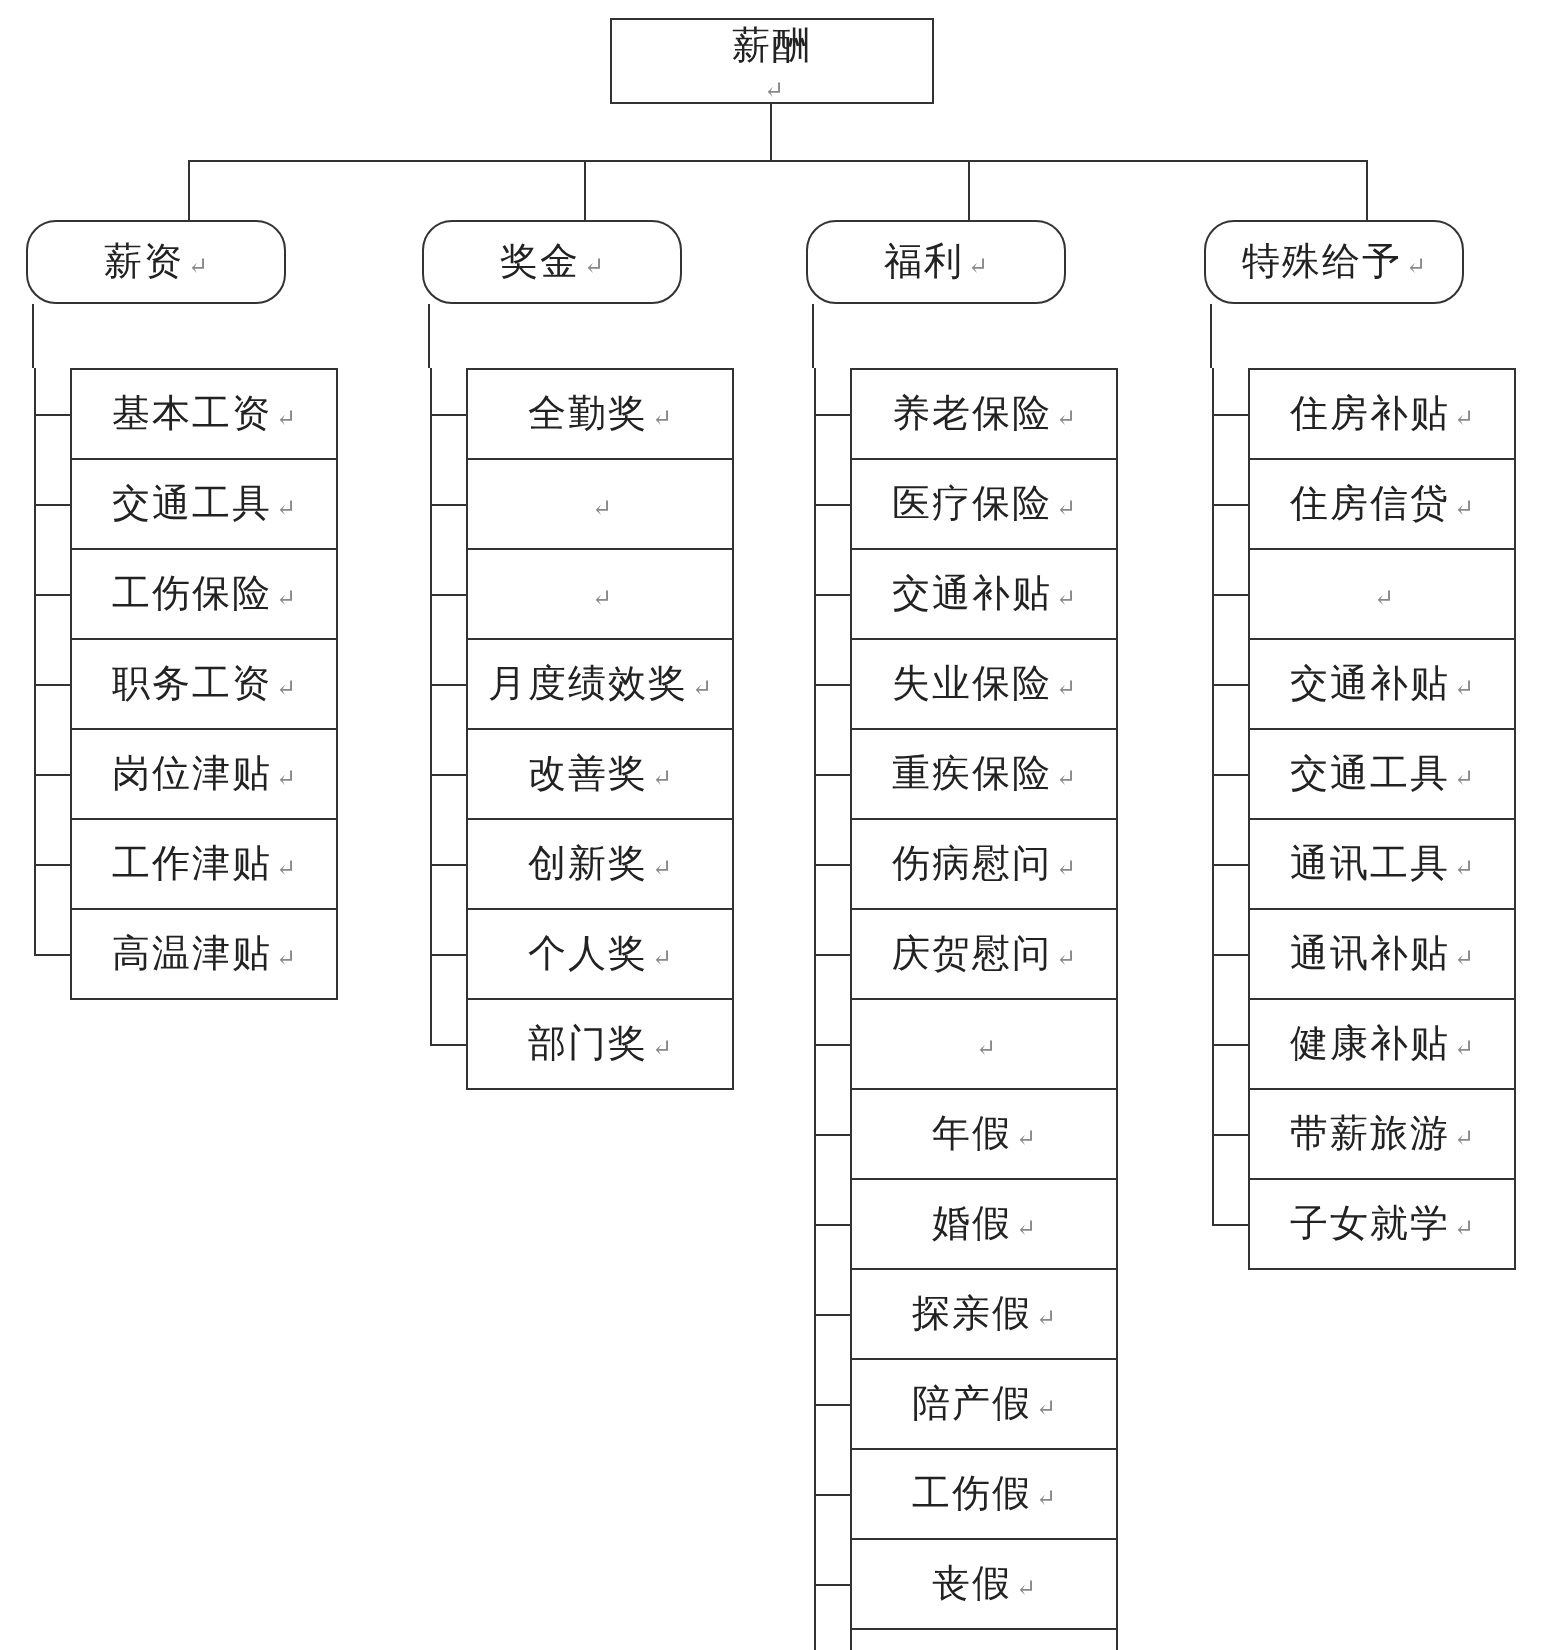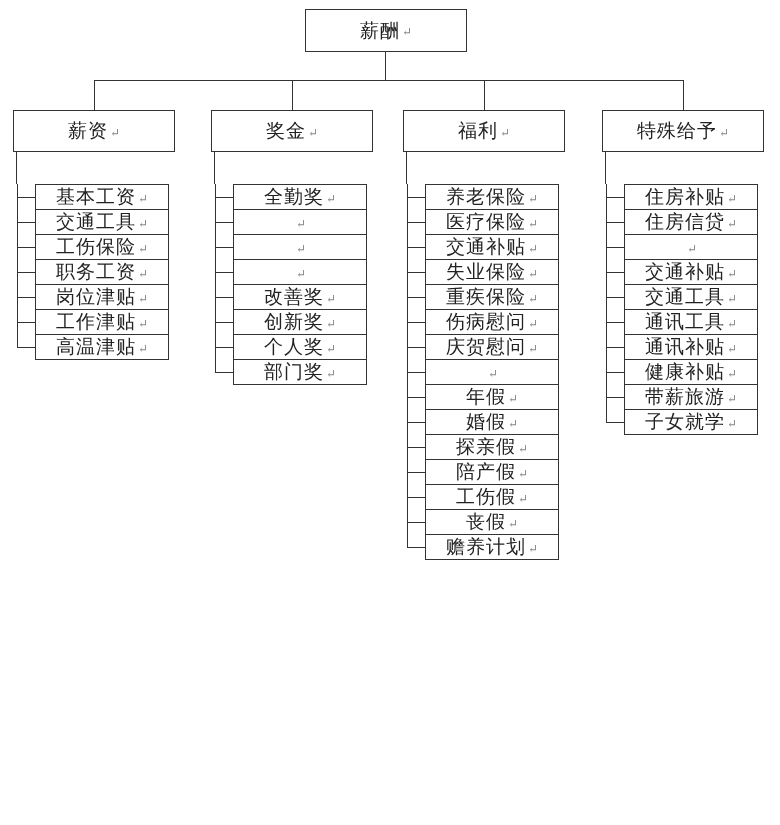--- a/index.html
+++ b/index.html
@@ -24,40 +24,40 @@
     display:flex;align-items:center;justify-content:center;
     font-size:19px;letter-spacing:1px;
     white-space:nowrap;
   }
   .mark{
     font-size:12px;color:var(--mark);
     margin-left:2px;letter-spacing:0;
     transform:translateY(2px);
   }
   
-  .root-box{position:absolute;left:305px;top:9px;width:162px;height:43px;}
+  .root-box{position:absolute;left:305px;top:9px;width:162px;height:43px;flex-direction:column;}
   
   .vline{position:absolute;width:0;border-left:1px solid var(--line);}
   .hline{position:absolute;height:0;border-top:1px solid var(--line);}
   .root-drop{left:385px;top:52px;height:29px;}
   .bus{left:94px;top:80px;width:590px;}
   .drop{top:80px;height:30px;}
   .drop-0{left:94px}.drop-1{left:292px}.drop-2{left:484px}.drop-3{left:683px}
   
   .column{position:absolute;top:110px;width:162px;}
   .col-0{left:13px}.col-1{left:211px}.col-2{left:403px}.col-3{left:602px}
-  .cat-box{position:relative;width:162px;height:42px;}
+  .cat-box{position:relative;width:130px;height:42px;border-radius:15px;}
   .rail-top{position:absolute;left:3px;top:42px;height:32px;width:0;border-left:1px solid var(--line);}
   .items{
     list-style:none;margin:0;padding:0;
     position:absolute;top:74px;left:22px;width:134px;
   }
   .item{
     position:relative;box-sizing:border-box;
-    height:26px;margin-top:-1px;
+    height:46px;margin-top:-1px;
     border:1px solid var(--line);background:var(--bg);
     display:flex;align-items:center;justify-content:center;
     font-size:19px;letter-spacing:1px;white-space:nowrap;
   }
   .item:first-child{margin-top:0;}
   
   .item::before{
     content:"";position:absolute;left:-19px;top:50%;
     width:19px;height:0;border-top:1px solid var(--line);
   }
@@ -134,20 +134,21 @@
     <span class="item-label">全勤奖</span>
           <span class="mark">↵</span>
   </li>
         <li class="item">
           <span class="mark">↵</span>
   </li>
         <li class="item">
           <span class="mark">↵</span>
   </li>
         <li class="item">
+    <span class="item-label">月度绩效奖</span>
           <span class="mark">↵</span>
   </li>
         <li class="item">
     <span class="item-label">改善奖</span>
           <span class="mark">↵</span>
   </li>
         <li class="item">
     <span class="item-label">创新奖</span>
           <span class="mark">↵</span>
   </li>

